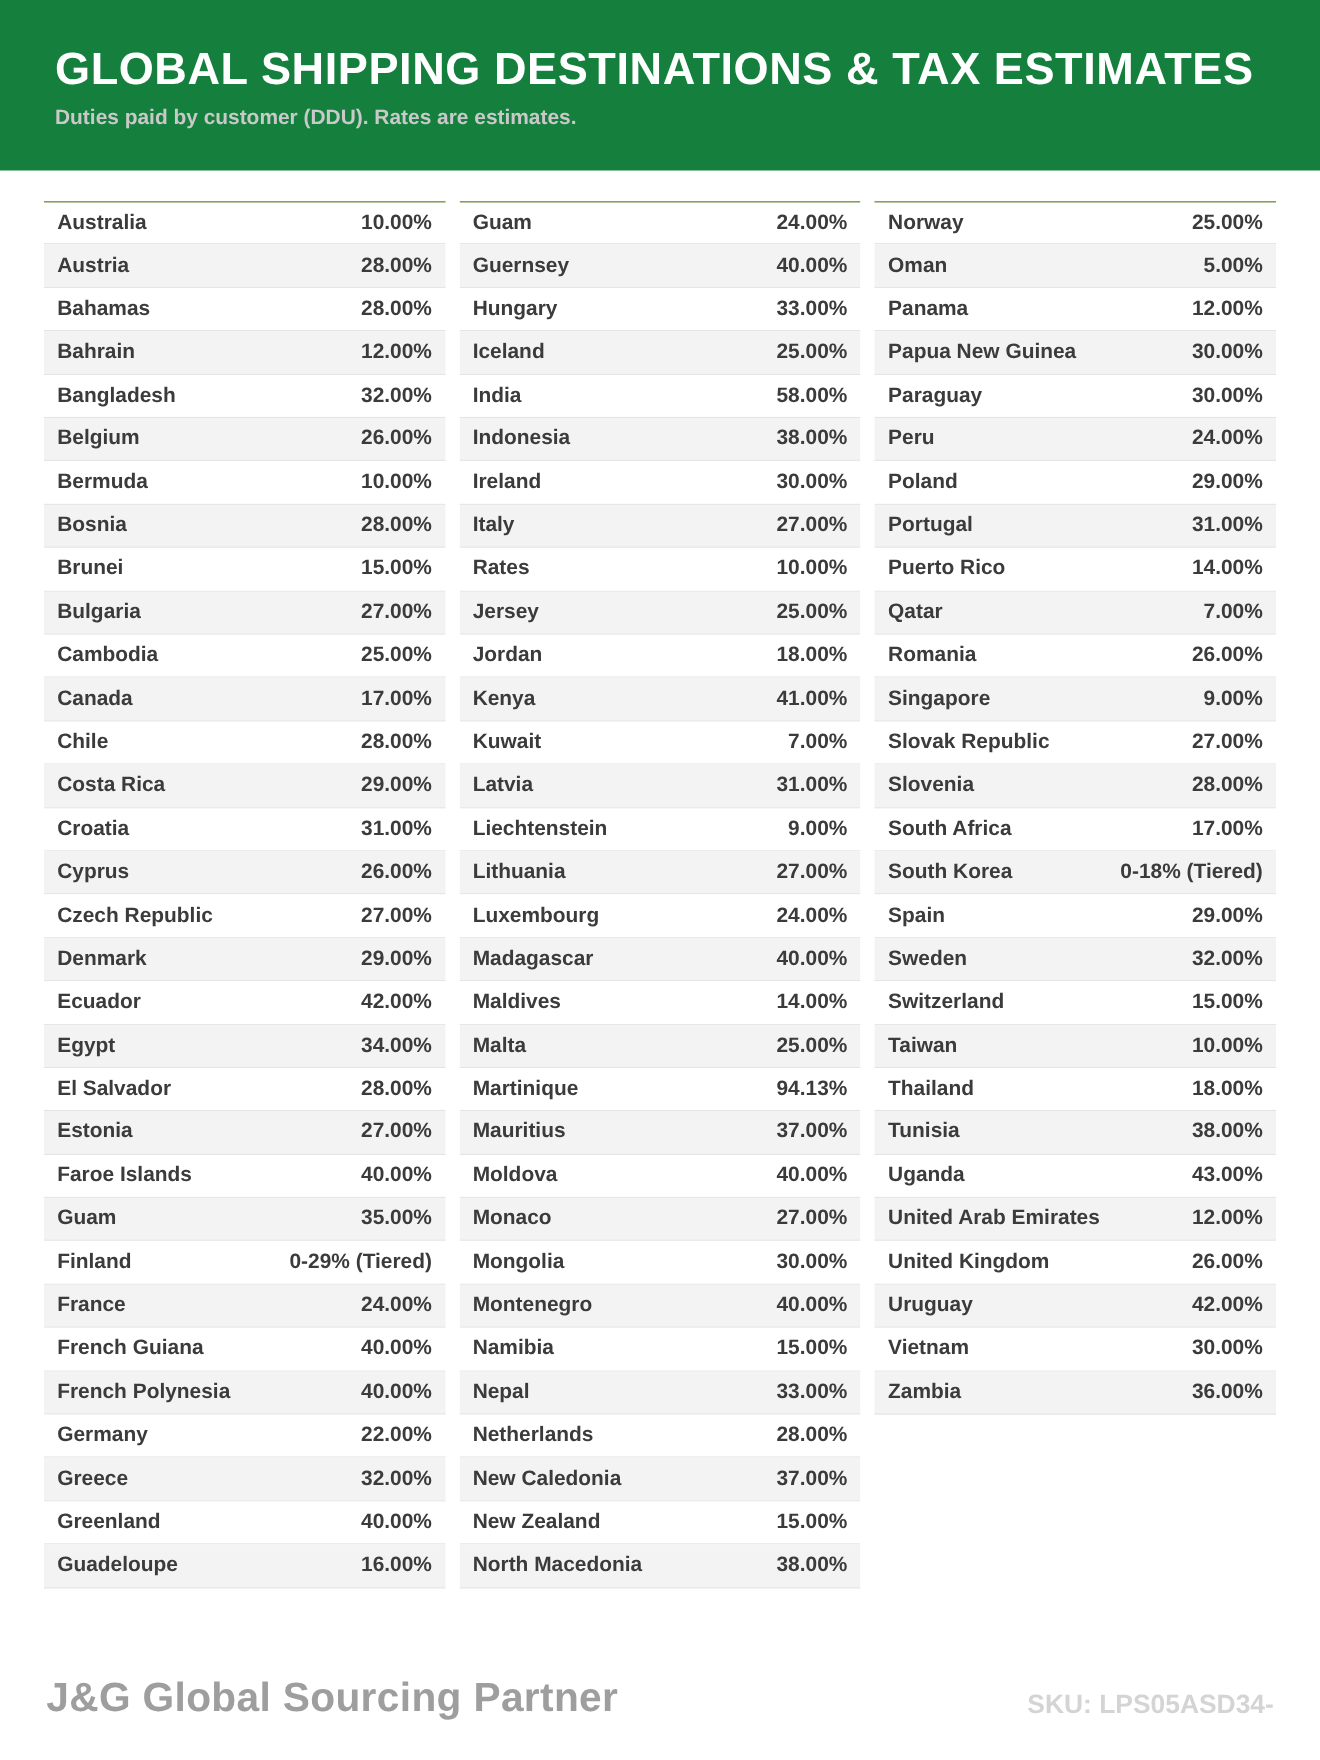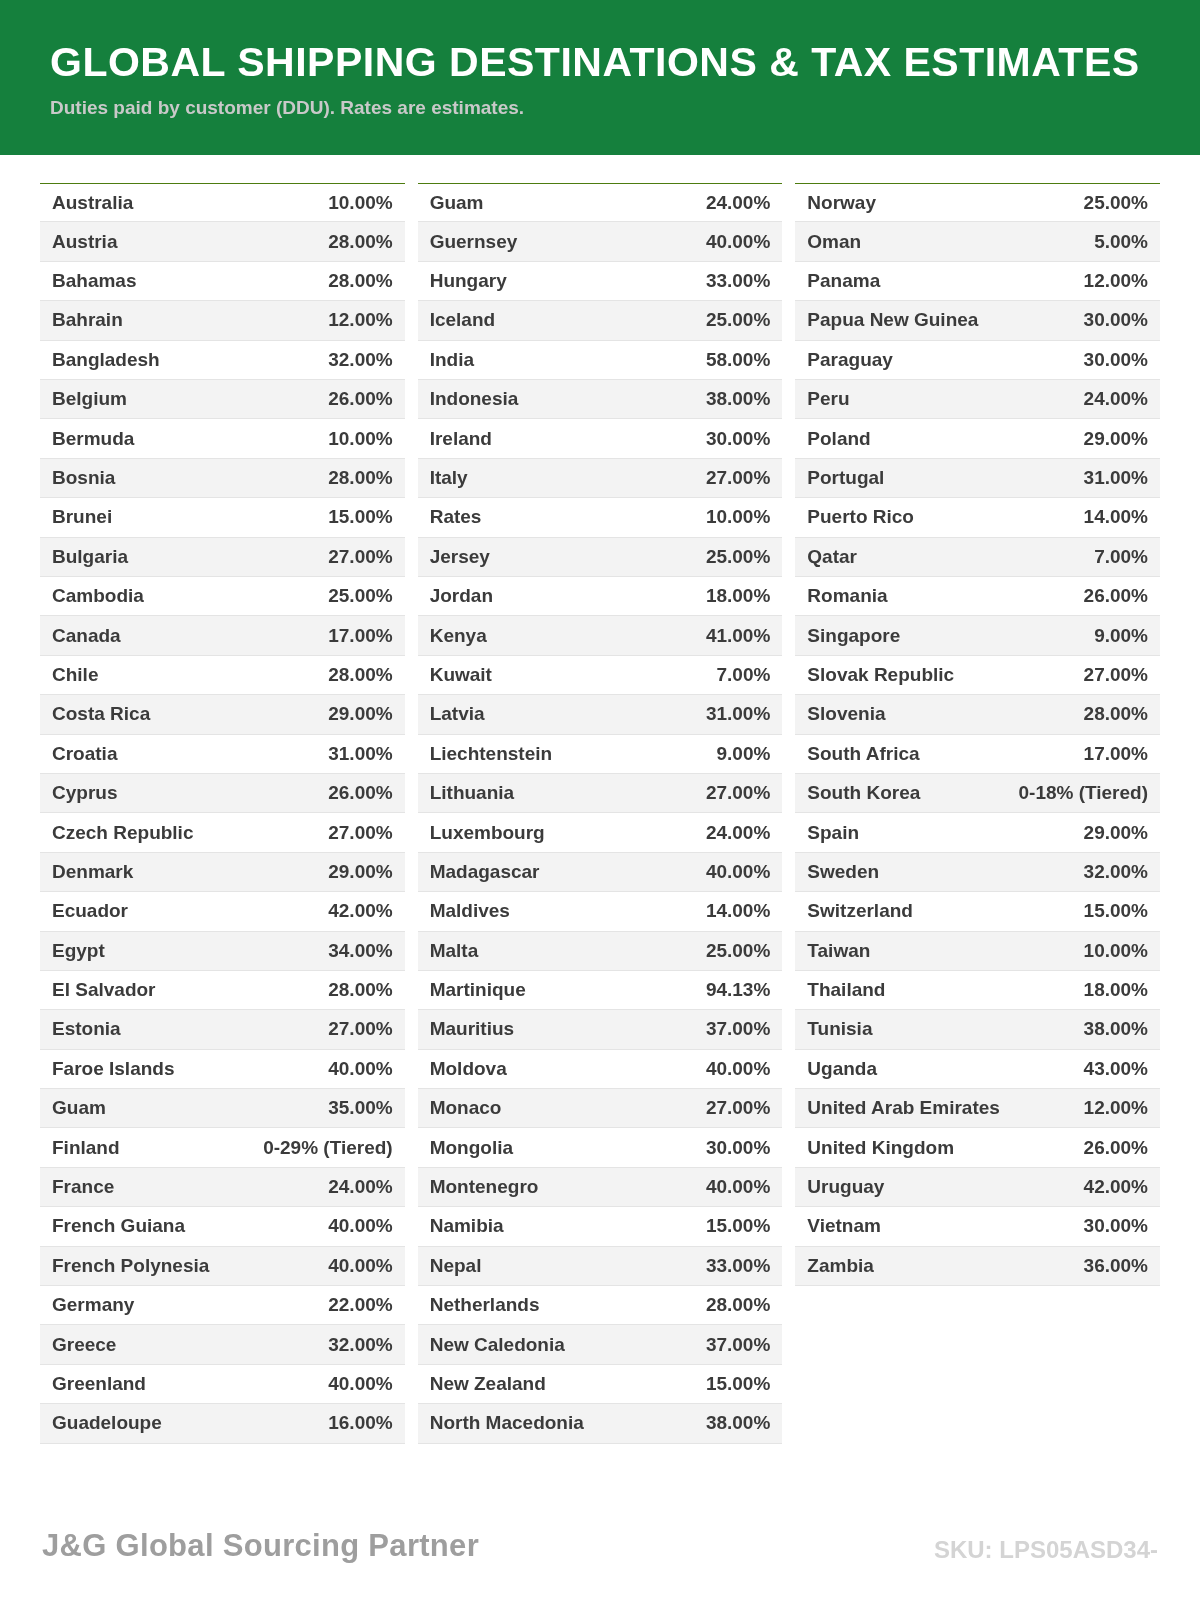--- a/index.html
+++ b/index.html
@@ -67,21 +67,21 @@
 
   
   .footer {
     margin-top: auto;
     display: flex;
     justify-content: space-between;
     align-items: flex-end;
     padding: 0 42px 36px 42px;
   }
   .brand {
-    font-size: 31px;
+    font-size: 37px;
     font-weight: 800;
     color: #9e9e9e;
     letter-spacing: 0.3px;
   }
   .sku {
     font-size: 24px;
     font-weight: 700;
     color: #d4d4d4;
   }
 </style>

